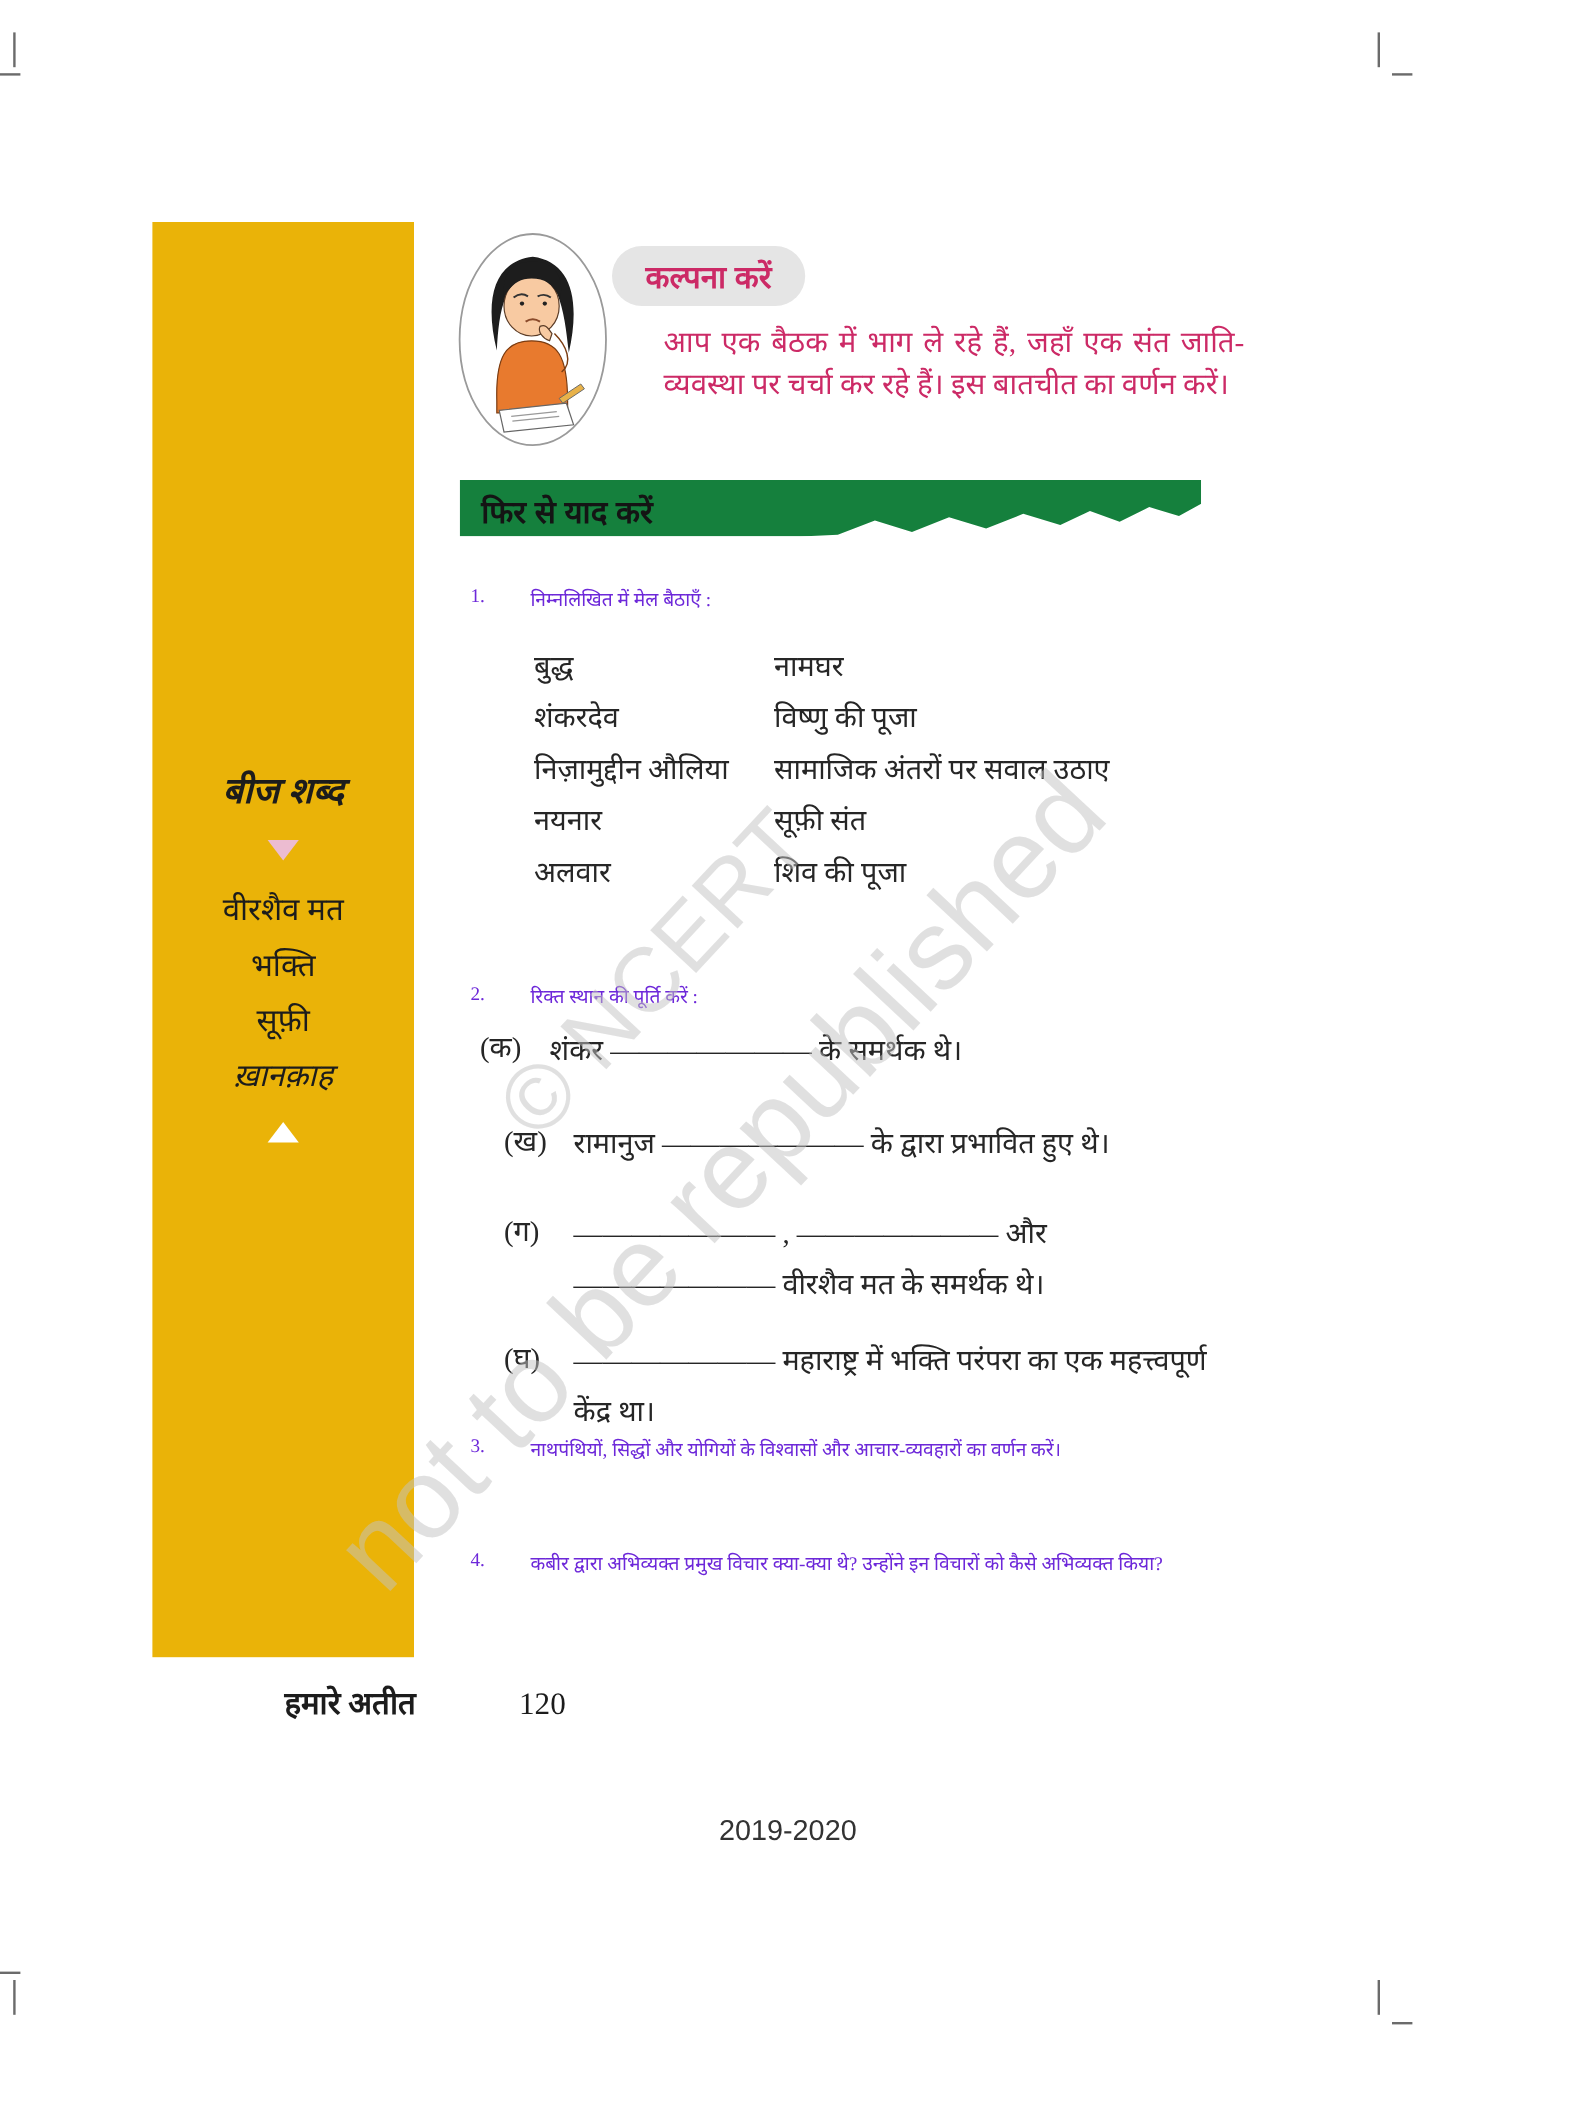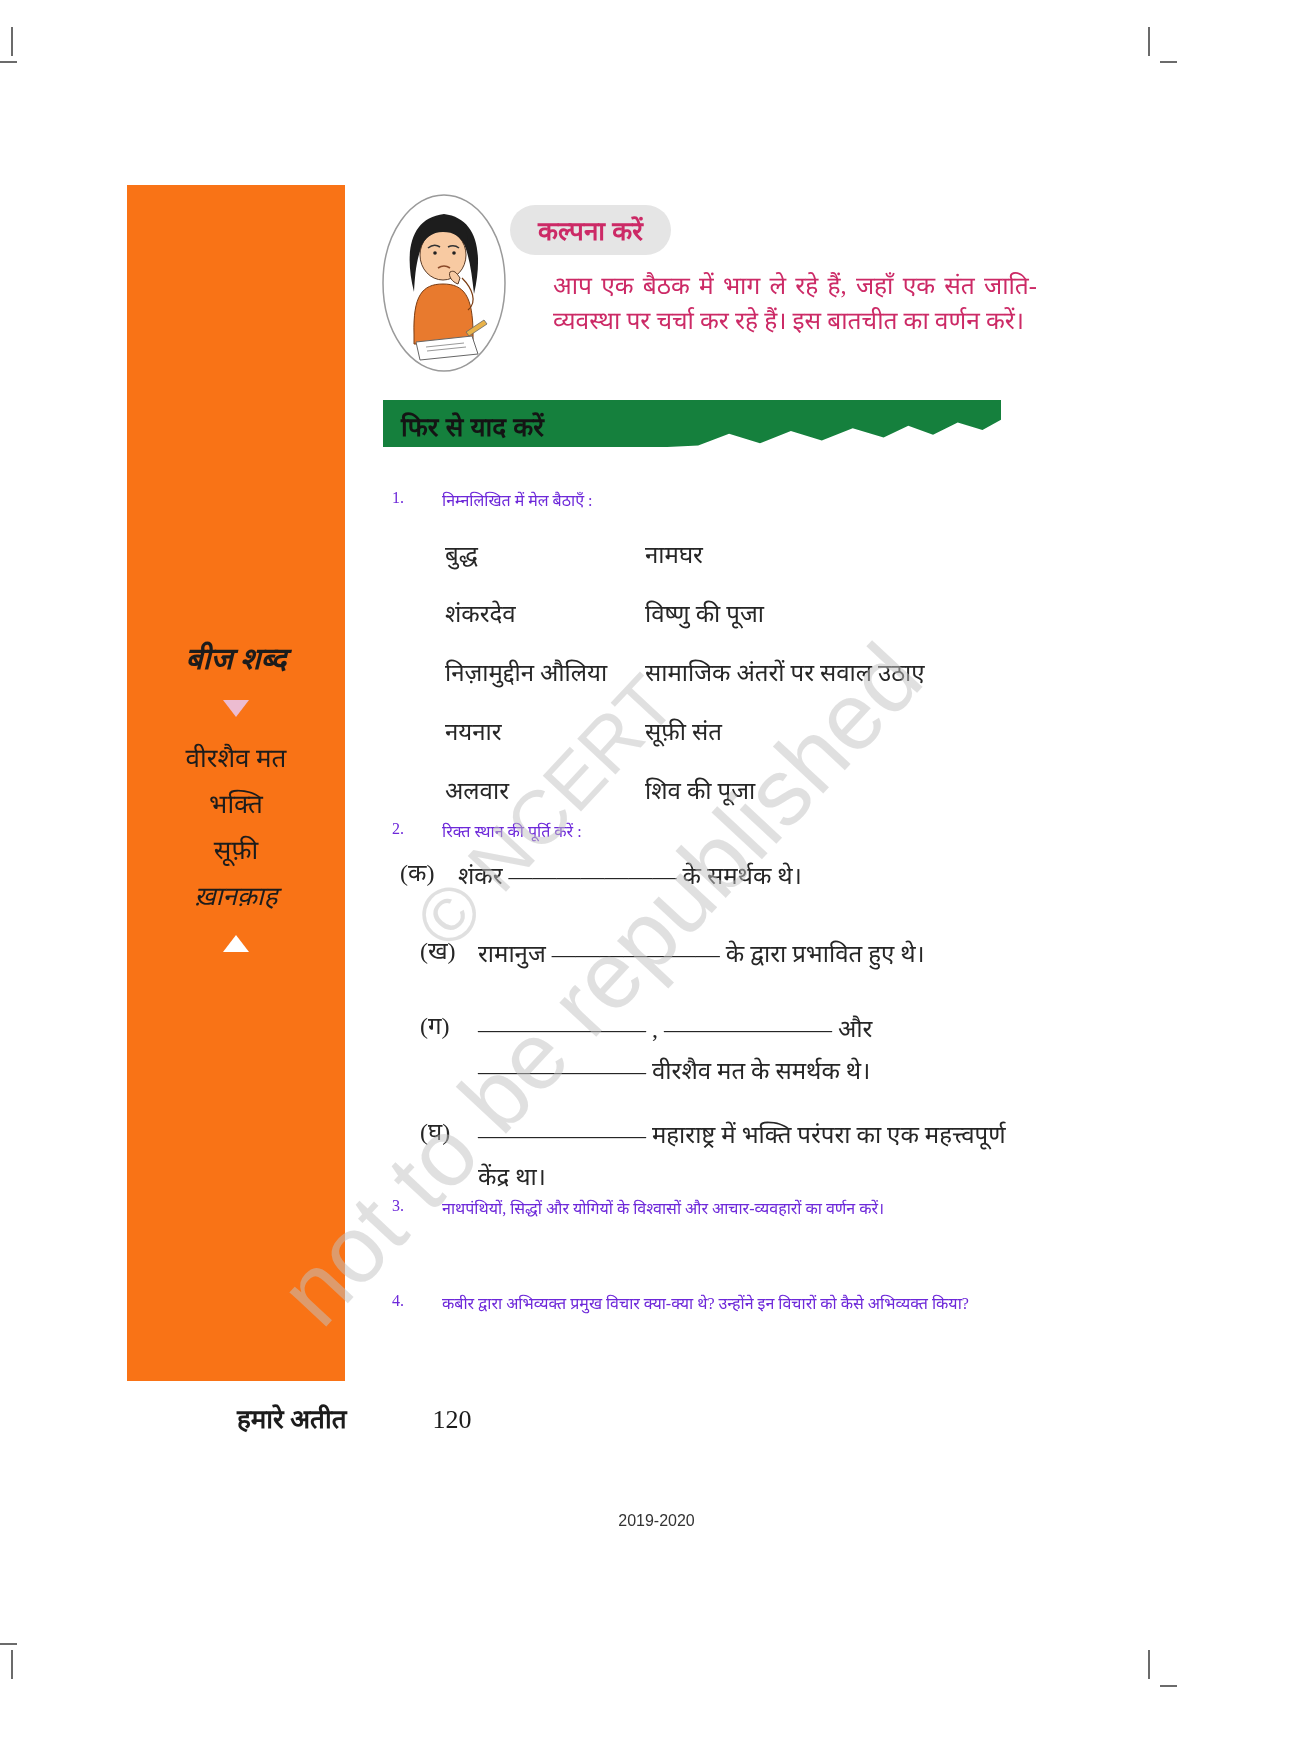--- a/index.html
+++ b/index.html
@@ -9,21 +9,21 @@
     font-family:"Liberation Serif","DejaVu Sans",serif; color:#2b2b2b;
   }
   .page { position:absolute; inset:0; }
 
   
   .crop { position:absolute; background:#6b6b6b; }
 
   
   .sidebar {
     position:absolute; left:127px; top:185px; width:218px; height:1196px;
-    background:#f97316; text-align:center; padding-top:452px;
+    background:#eab308; text-align:center; padding-top:452px;
   }
   .sidebar-heading { font-size:30px; font-weight:bold; font-style:italic; color:#1c1c1c; }
   .tri { width:0; height:0; margin:22px auto; }
   .tri-down { border-left:13px solid transparent; border-right:13px solid transparent; border-top:17px solid #ecbcd1; }
   .tri-up { border-left:13px solid transparent; border-right:13px solid transparent; border-bottom:17px solid #ffffff; }
   .kw { font-size:26px; margin:10px 0; color:#1c1c1c; }
   .kw.italic { font-style:italic; }
 
   
   .illustration { position:absolute; left:380px; top:192px; width:128px; height:182px; }
@@ -46,30 +46,30 @@
     font-size:26px; font-weight:bold; color:#141414; padding:8px 0 0 18px;
     font-family:"Liberation Sans","DejaVu Sans",sans-serif;
   }
 
   
   .q { position:absolute; font-size:16px; color:#6d28d9; }
   .qnum { display:inline-block; width:50px; vertical-align:top; }
   .qtext { display:inline-block; vertical-align:top; line-height:1.45; }
   .match {
     position:absolute; left:445px; top:537px; display:grid;
-    grid-template-columns:200px auto; row-gap:26px; font-size:24px; color:#262626;
+    grid-template-columns:200px auto; row-gap:10px; font-size:24px; color:#262626;
   }
   .fill { position:absolute; font-size:24px; color:#262626; }
   .fill-label { display:inline-block; width:58px; vertical-align:top; }
   .fill-text { display:inline-block; width:536px; vertical-align:top; line-height:1.75; }
 
   
   .footer-line { position:absolute; left:237px; top:1400px; font-size:26px; color:#1c1c1c; }
   .footer-book { font-weight:bold; margin-right:86px; }
-  .footer-year { position:absolute; left:0; right:0; top:1512px; text-align:center; font-size:16px; color:#333; font-family:"Liberation Sans","DejaVu Sans",sans-serif; }
+  .footer-year { position:absolute; left:0; right:0; top:1512px; text-align:center; font-size:24px; color:#333; font-family:"Liberation Sans","DejaVu Sans",sans-serif; }
 
   
   .wm { position:absolute; color:#c3c3c3; opacity:.5; pointer-events:none; white-space:nowrap; z-index:40;
         font-family:"Liberation Sans","DejaVu Sans",sans-serif; }
   .wm-small { left:398px; top:905px; font-size:76px; transform:rotate(-47deg); transform-origin:0 0; }
   .wm-big { left:258px; top:1272px; font-size:95px; transform:rotate(-47deg); transform-origin:0 0; }
 </style>
 </head>
 <body>
 

